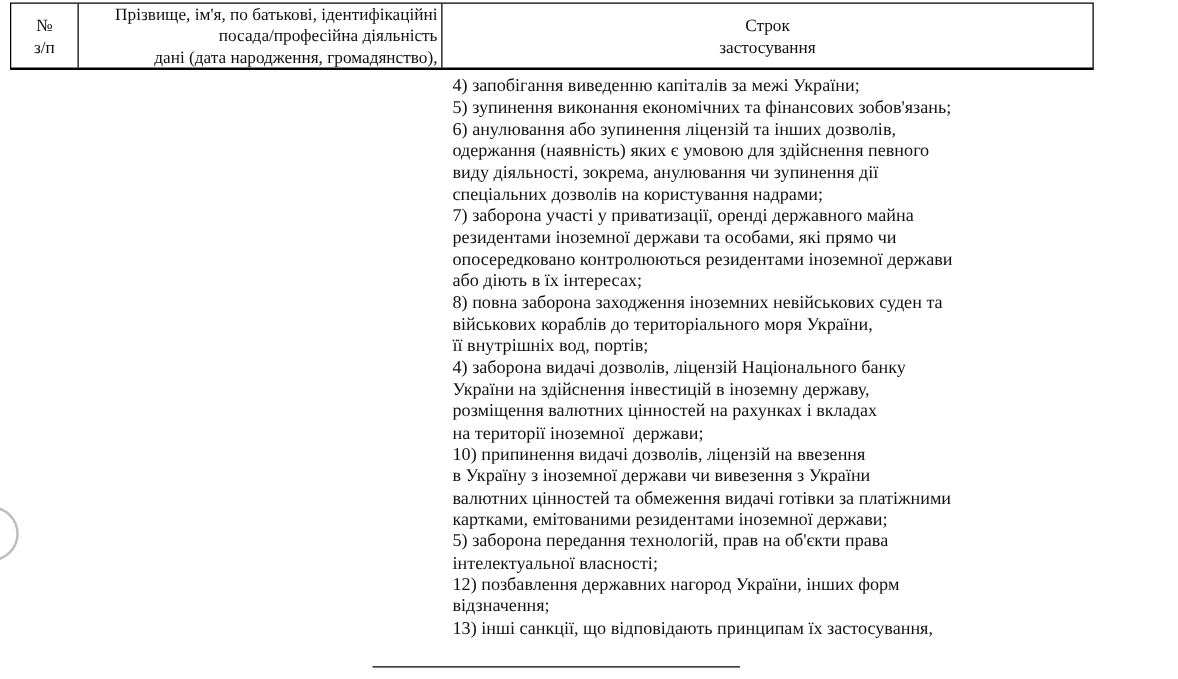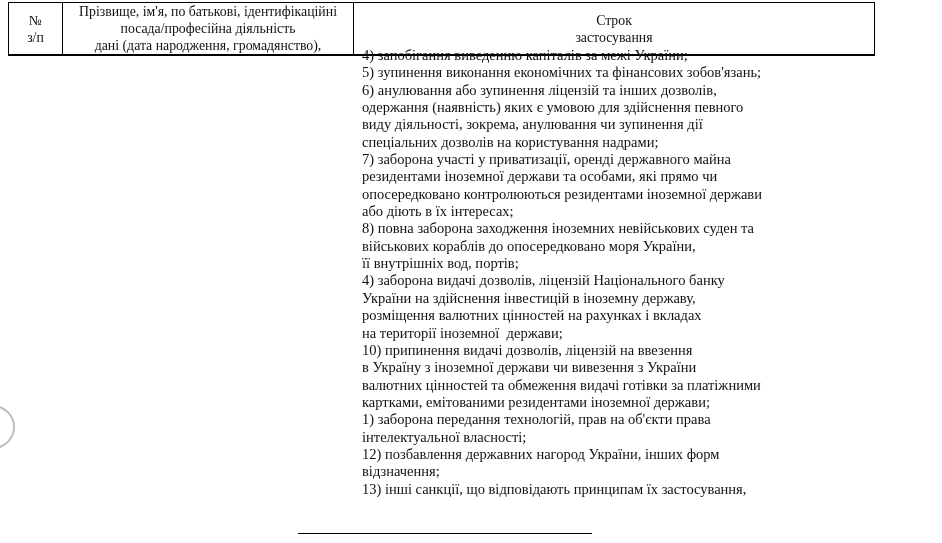--- a/index.html
+++ b/index.html
@@ -32,27 +32,27 @@
     justify-content: center;
     align-items: center;
     text-align: center;
     font-size: 13.8px;
     line-height: 17px;
     padding: 0 3px;
     overflow: hidden;
   }
   .hcell:last-child { border-right: none; text-align: right; }
   .w-num    { width: 54px;  }
-  .w-person { width: 291px; }
+  .w-person { width: 291px; align-items: flex-end; }
   .w-measure{ width: 420px; }
   .w-term   { width: 100px; flex: 1; }
   
   .measures {
     position: absolute;
-    left: 362px; top: 47px;
+    left: 362px; top: 61px;
     font-size: 14.5px;
     line-height: 17.35px;
   }
   .line { white-space: pre; }
   
   .footnote-rule {
     position: absolute;
     left: 298px; top: 533px;
     width: 294px; height: 0;
     border-top: 1.5px solid #000;
@@ -101,37 +101,37 @@
       <div class="line">спеціальних дозволів на користування надрами;</div>
     </div>
     <div class="para">
       <div class="line">7) заборона участі у приватизації, оренді державного майна</div>
       <div class="line">резидентами іноземної держави та особами, які прямо чи</div>
       <div class="line">опосередковано контролюються резидентами іноземної держави</div>
       <div class="line">або діють в їх інтересах;</div>
     </div>
     <div class="para">
       <div class="line">8) повна заборона заходження іноземних невійськових суден та</div>
-      <div class="line">військових кораблів до опосередковано моря України,</div>
+      <div class="line">військових кораблів до територіального моря України,</div>
       <div class="line">її внутрішніх вод, портів;</div>
     </div>
     <div class="para">
       <div class="line">4) заборона видачі дозволів, ліцензій Національного банку</div>
       <div class="line">України на здійснення інвестицій в іноземну державу,</div>
       <div class="line">розміщення валютних цінностей на рахунках і вкладах</div>
       <div class="line">на території іноземної  держави;</div>
     </div>
     <div class="para">
       <div class="line">10) припинення видачі дозволів, ліцензій на ввезення</div>
       <div class="line">в Україну з іноземної держави чи вивезення з України</div>
       <div class="line">валютних цінностей та обмеження видачі готівки за платіжними</div>
       <div class="line">картками, емітованими резидентами іноземної держави;</div>
     </div>
     <div class="para">
-      <div class="line">1) заборона передання технологій, прав на об'єкти права</div>
+      <div class="line">5) заборона передання технологій, прав на об'єкти права</div>
       <div class="line">інтелектуальної власності;</div>
     </div>
     <div class="para">
       <div class="line">12) позбавлення державних нагород України, інших форм</div>
       <div class="line">відзначення;</div>
     </div>
     <div class="para">
       <div class="line">13) інші санкції, що відповідають принципам їх застосування,</div>
     </div>
   </div>

